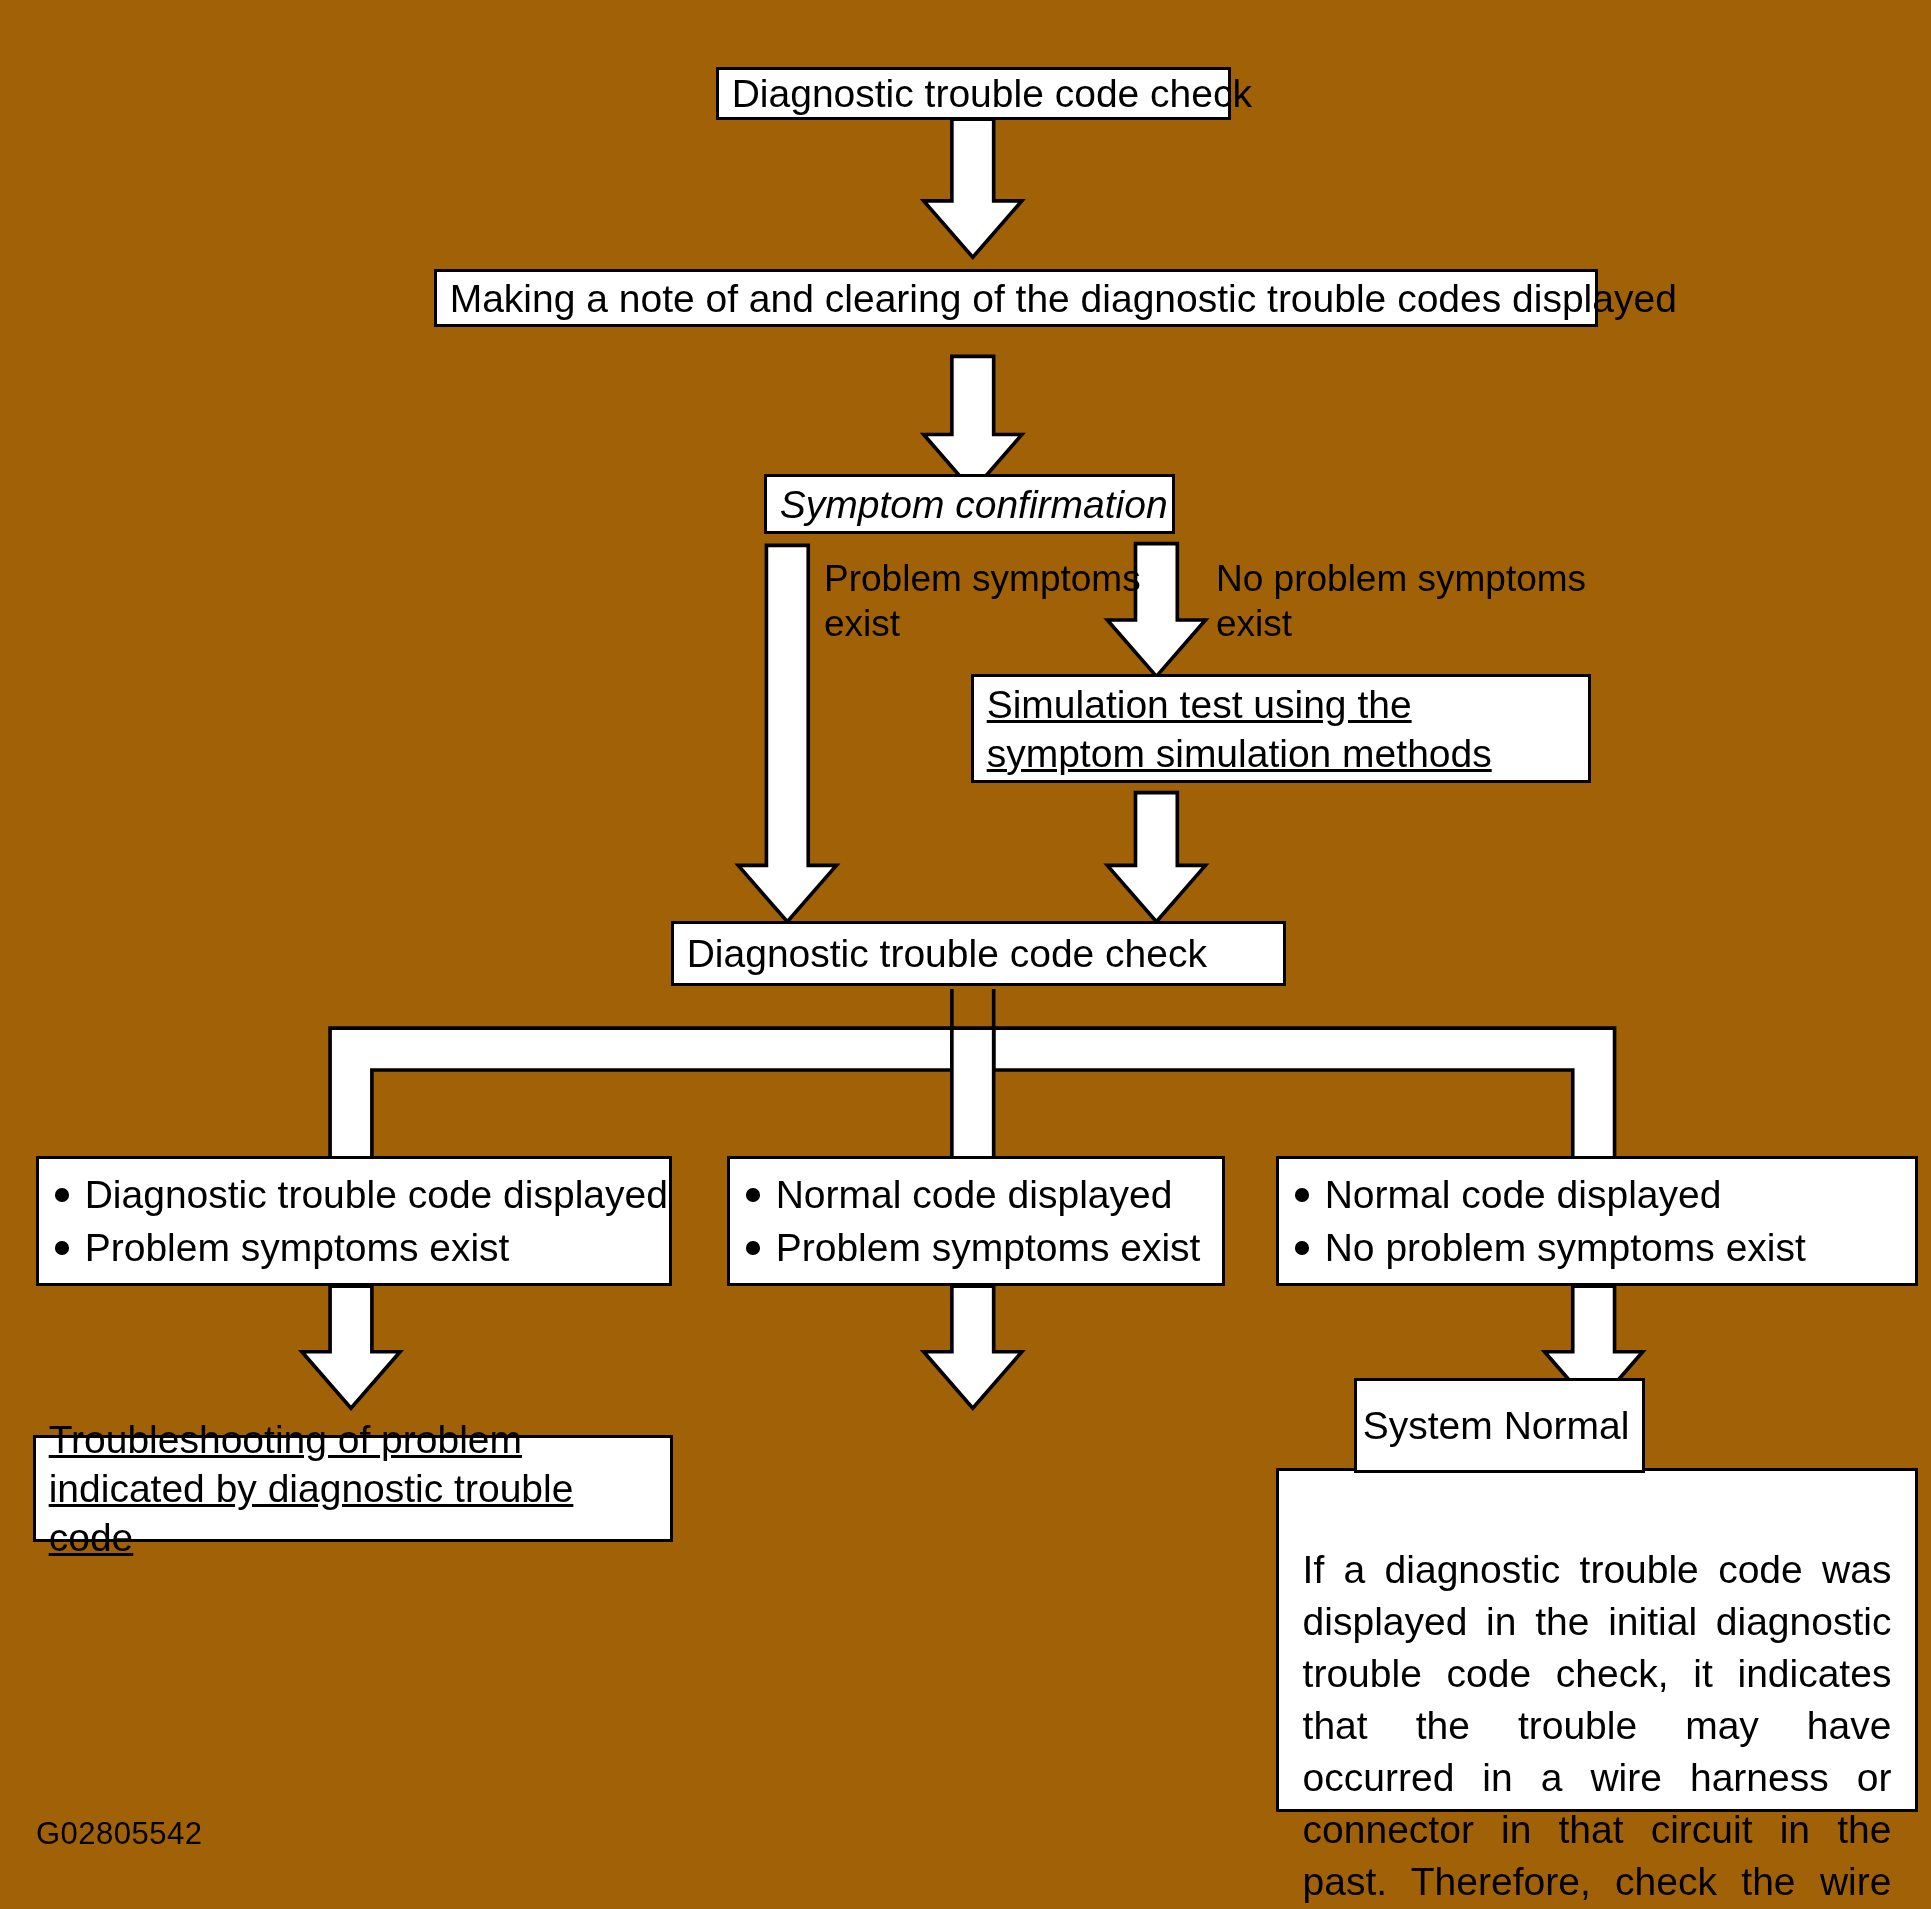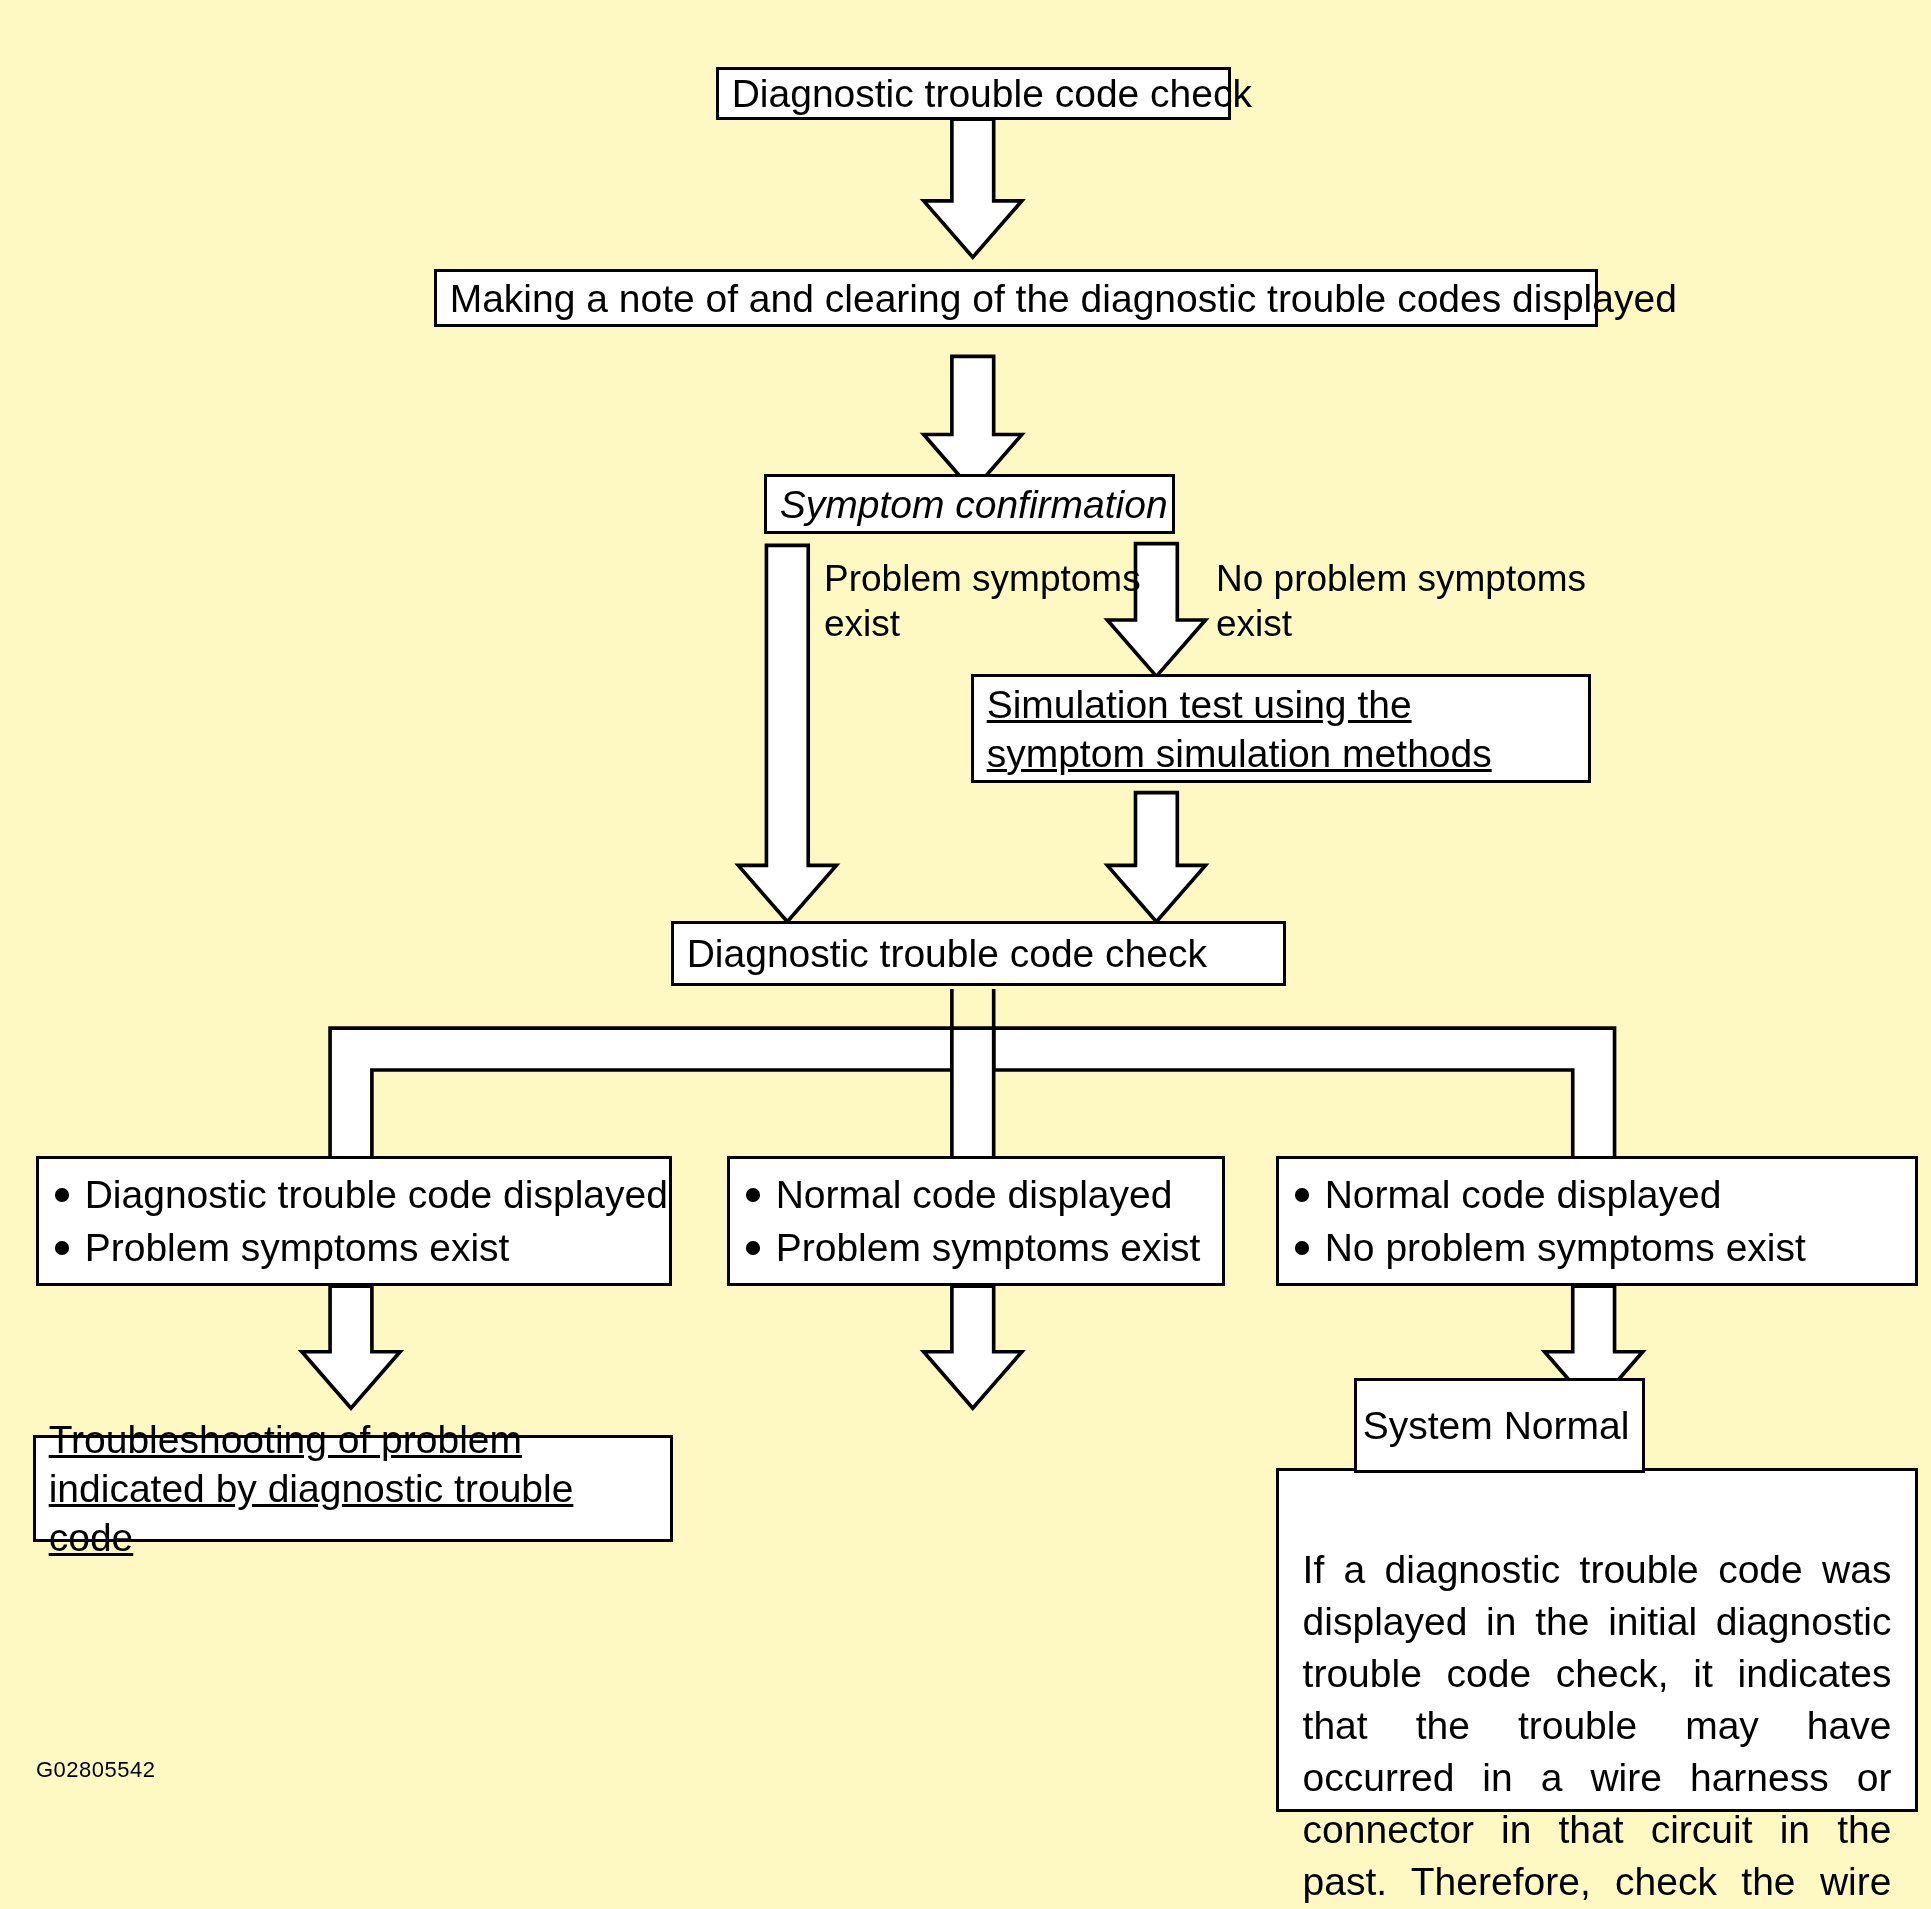--- a/index.html
+++ b/index.html
@@ -5,21 +5,21 @@
 <style>
   html, body {
     margin: 0;
     padding: 0;
     background: #ffffff;
   }
   #page {
     position: relative;
     width: 1931px;
     height: 1909px;
-    background: #fef9c3;
+    background: #a16207;
     font-family: "Liberation Sans", sans-serif;
     color: #000000;
     overflow: hidden;
   }
   .node {
     position: absolute;
     box-sizing: border-box;
     border: 3.6px solid #000000;
     background: #ffffff;
     display: flex;
@@ -92,22 +92,22 @@
   #sysnormal-body .bodytext {
     font-size: 39px;
     line-height: 52px;
     text-align: justify;
     padding: 0 23.6px;
     margin-top: 73px;
   }
   #figure-code {
     position: absolute;
     left: 36px;
-    top: 1757px;
-    font-size: 22px;
+    top: 1816px;
+    font-size: 31px;
     letter-spacing: 0.5px;
     z-index: 6;
   }
 </style>
 </head>
 <body>
 
 <div id="page">
 
   <svg class="arrows" viewBox="0 0 2124 2100">

